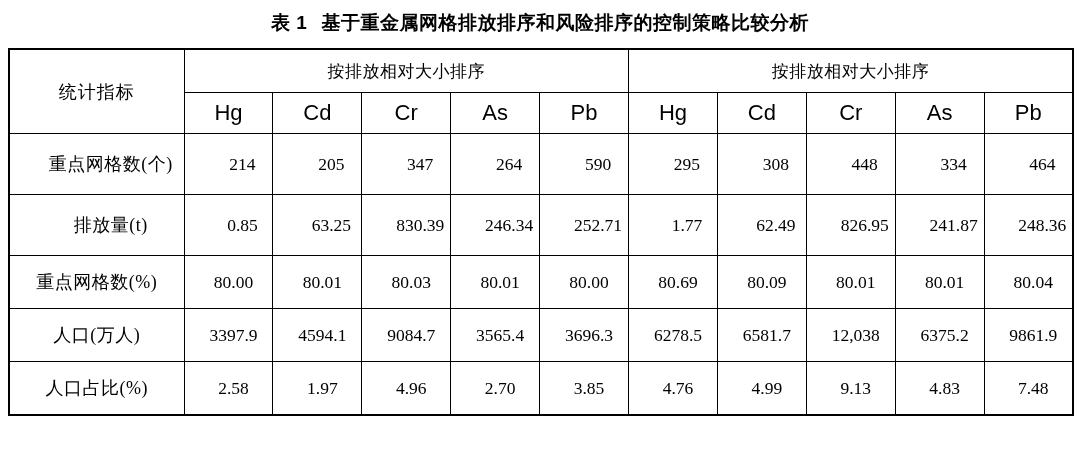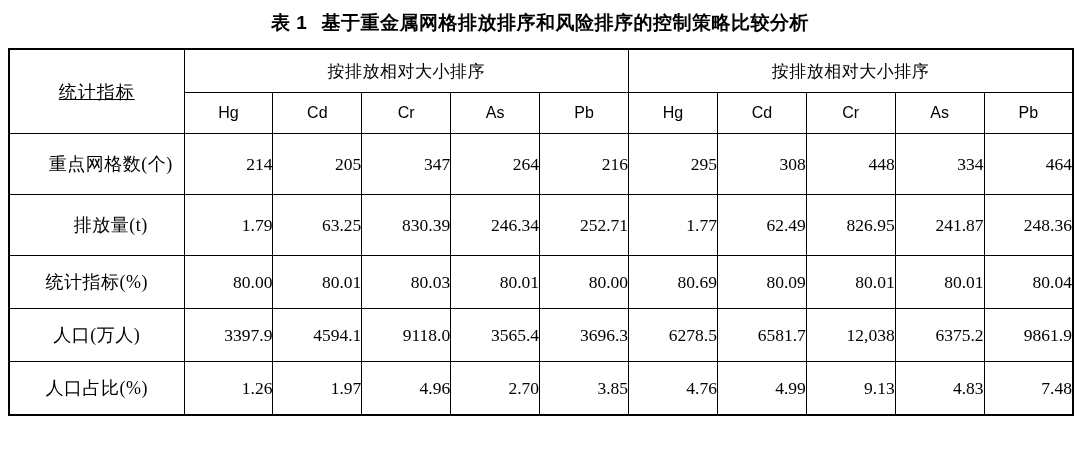--- a/index.html
+++ b/index.html
@@ -56,37 +56,36 @@
     font-family: "Liberation Sans", "DejaVu Sans", sans-serif;
     font-weight: bold;
     font-size: 17.5px;
   }
   thead th.group-head {
     height: 42px;
     letter-spacing: 0.5px;
   }
   thead th.metal-head {
     height: 40px;
-    font-size: 16px;
+    font-size: 22px;
     margin-left: 16px;
   }
   thead th.stat-head {
     height: 82px;
     font-size: 18px;
     letter-spacing: 1px;
-    text-decoration: underline;
   }
   tbody td.row-label {
     text-align: center;
     height: 52px;
     font-size: 18px;
     letter-spacing: 0.5px;
   }
   tbody td.value {
-    text-align: right;
+    text-align: center;
     padding-left: 10px;
     height: 52px;
     font-size: 17.5px;
   }
   tbody tr.tall td {
     height: 60px;
     padding-left: 28px;
   }
   col.c-label { width: 175px; }
   col.c-val   { width: 88.9px; }
@@ -134,69 +133,69 @@
           <th class="metal-head">Pb</th>
         </tr>
       </thead>
       <tbody>
         <tr class="tall">
           <td class="row-label">重点网格数(个)</td>
           <td class="value">214</td>
           <td class="value">205</td>
           <td class="value">347</td>
           <td class="value">264</td>
-          <td class="value">216</td>
+          <td class="value">590</td>
           <td class="value">295</td>
           <td class="value">308</td>
           <td class="value">448</td>
           <td class="value">334</td>
           <td class="value">464</td>
         </tr>
         <tr class="tall">
           <td class="row-label">排放量(t)</td>
-          <td class="value">1.79</td>
+          <td class="value">0.85</td>
           <td class="value">63.25</td>
           <td class="value">830.39</td>
           <td class="value">246.34</td>
           <td class="value">252.71</td>
           <td class="value">1.77</td>
           <td class="value">62.49</td>
           <td class="value">826.95</td>
           <td class="value">241.87</td>
           <td class="value">248.36</td>
         </tr>
         <tr>
-          <td class="row-label">统计指标(%)</td>
+          <td class="row-label">重点网格数(%)</td>
           <td class="value">80.00</td>
           <td class="value">80.01</td>
           <td class="value">80.03</td>
           <td class="value">80.01</td>
           <td class="value">80.00</td>
           <td class="value">80.69</td>
           <td class="value">80.09</td>
           <td class="value">80.01</td>
           <td class="value">80.01</td>
           <td class="value">80.04</td>
         </tr>
         <tr>
           <td class="row-label">人口(万人)</td>
           <td class="value">3397.9</td>
           <td class="value">4594.1</td>
-          <td class="value">9118.0</td>
+          <td class="value">9084.7</td>
           <td class="value">3565.4</td>
           <td class="value">3696.3</td>
           <td class="value">6278.5</td>
           <td class="value">6581.7</td>
           <td class="value">12,038</td>
           <td class="value">6375.2</td>
           <td class="value">9861.9</td>
         </tr>
         <tr>
           <td class="row-label">人口占比(%)</td>
-          <td class="value">1.26</td>
+          <td class="value">2.58</td>
           <td class="value">1.97</td>
           <td class="value">4.96</td>
           <td class="value">2.70</td>
           <td class="value">3.85</td>
           <td class="value">4.76</td>
           <td class="value">4.99</td>
           <td class="value">9.13</td>
           <td class="value">4.83</td>
           <td class="value">7.48</td>
         </tr>

